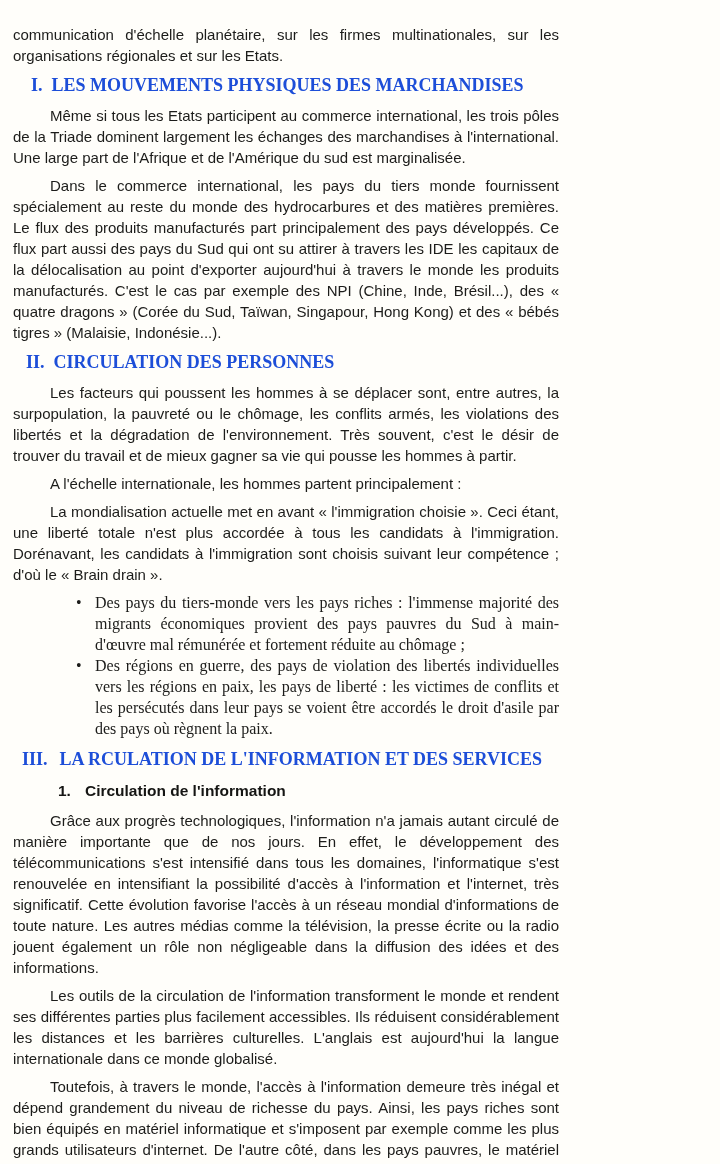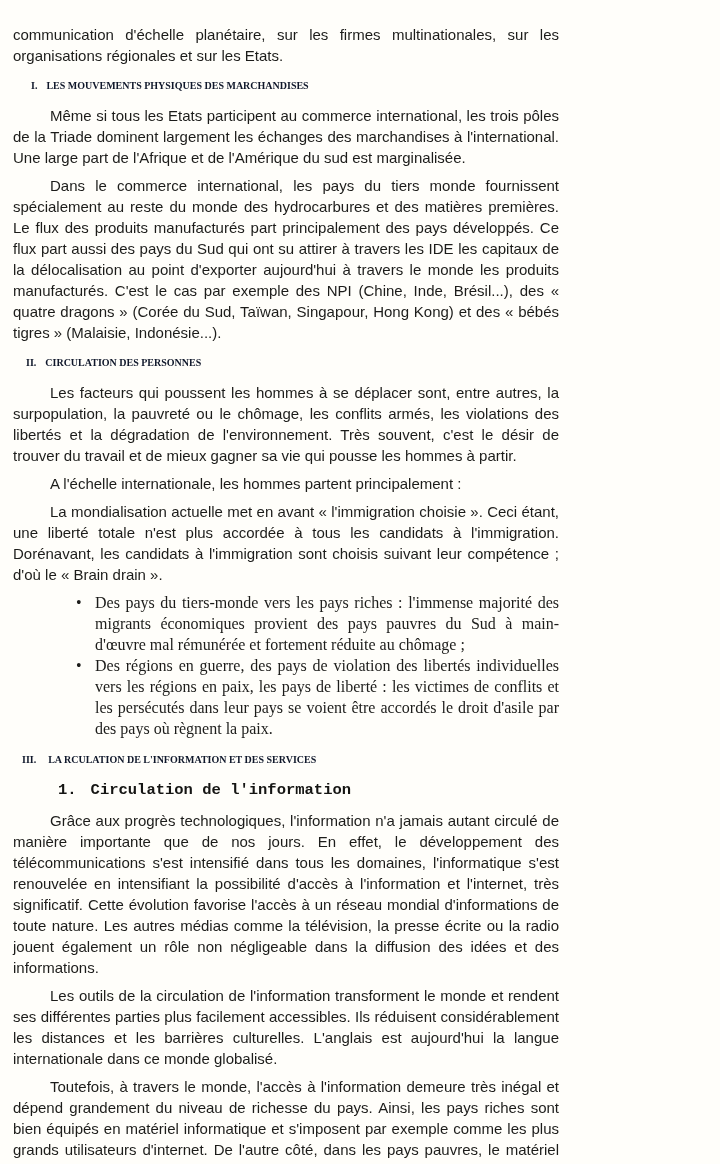--- a/index.html
+++ b/index.html
@@ -27,33 +27,33 @@
   .para {
     margin: 0 0 7px 0;
     text-indent: 37px;
   }
   .para.no-indent {
     text-indent: 0;
   }
   .h1 {
     font-family: "Liberation Serif", serif;
     font-weight: bold;
-    font-size: 10px;
+    font-size: 18px;
     line-height: 21px;
     margin: 9px 0 9px 0;
     text-align: left;
-    color: #0f172a;
+    color: #1d4ed8;
   }
   .h1 .hnum { margin-right: 9px; }
   .hI   { padding-left: 18px; }
   .hII  { padding-left: 13px; }
   .hIII { padding-left: 9px; }
   .hIII .hnum { margin-right: 12px; }
   .h2 {
-    font-family: Liberation Mono, monospace;
+    font-family: Liberation Sans, sans-serif;
     font-weight: bold;
     font-size: 15.5px;
     line-height: 21px;
     padding-left: 45px;
     margin: 10px 0 9px 0;
     text-align: left;
     color: #151513;
   }
   .h2 .hnum { margin-right: 14px; }
   .bullets {

